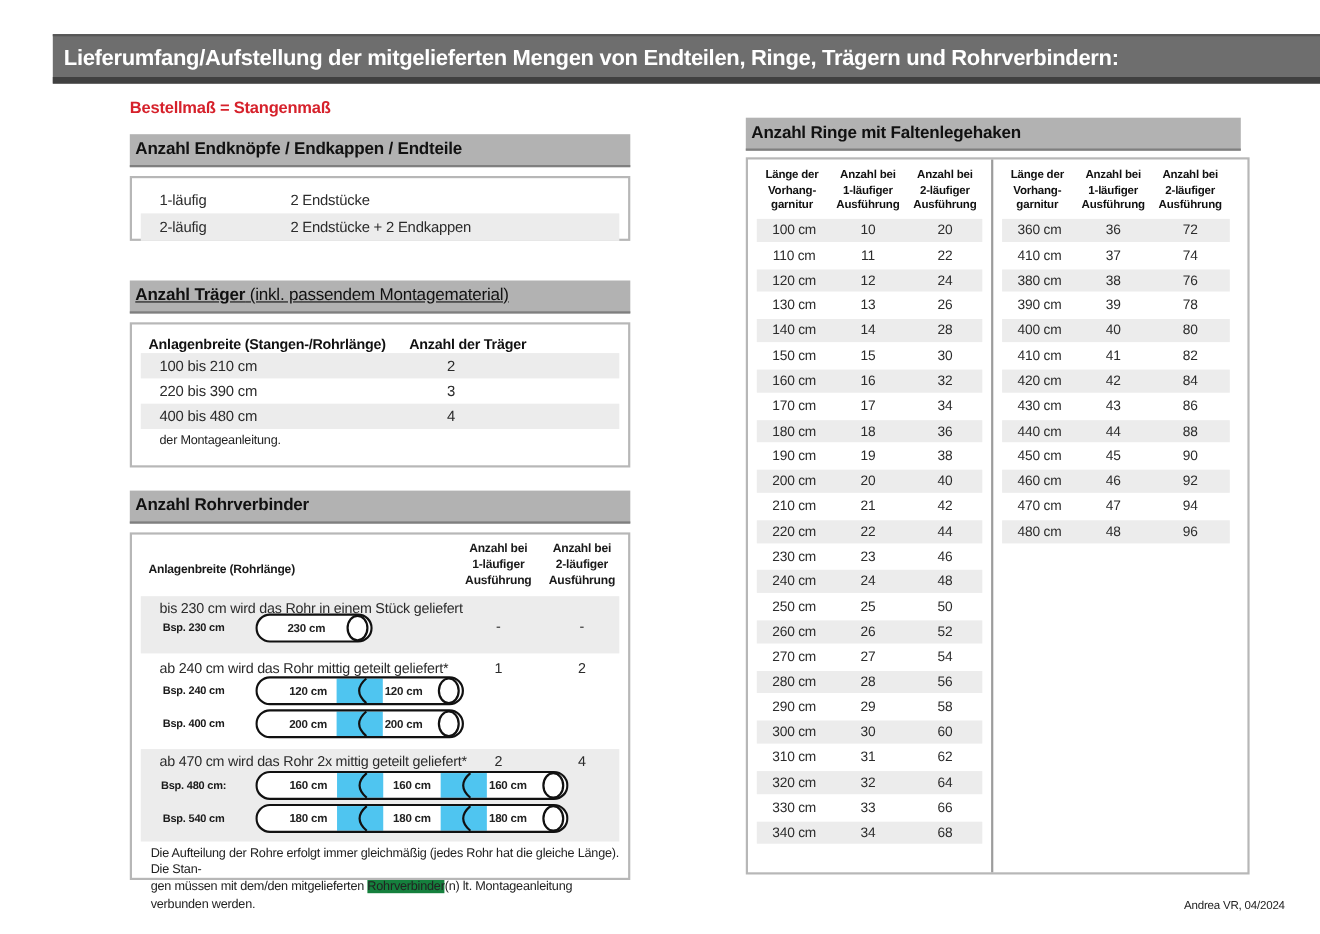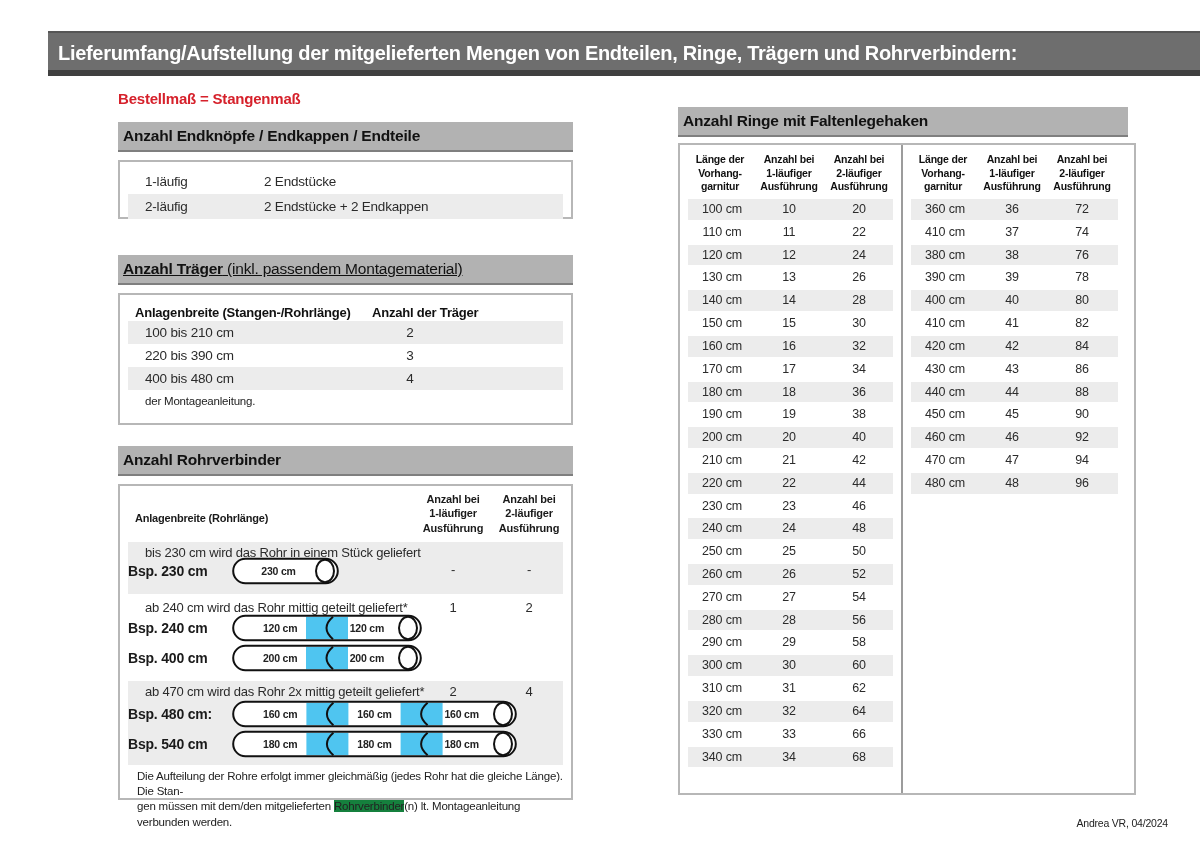--- a/index.html
+++ b/index.html
@@ -61,21 +61,21 @@
   .blk1 { top:56px;  height:52px; }
   .blk2 { top:111px; height:81px; }
   .blk3 { top:195px; height:84px; }
   .blk-text { position:absolute; left:17px; top:3px; font-size:13px; color:#2b2b2b; white-space:nowrap; }
   .blk-v { position:absolute; transform:translateX(-50%); font-size:13px; color:#2b2b2b; }
   .bv1 { left:325px; } .bv2 { left:401px; }
   .blk1 .blk-v { top:20px; } .blk2 .blk-v, .blk3 .blk-v { top:3px; }
   .rods { position:absolute; left:0; right:0; }
   .blk1 .rods { top:14px; } .blk2 .rods { top:16px; } .blk3 .rods { top:18px; }
   .rod-row { display:flex; align-items:center; height:30px; }
-  .bsp { width:104px; text-align:left; padding-right:8px; font-size:14px; font-weight:bold; white-space:nowrap; }
+  .bsp { width:104px; text-align:center; padding-right:8px; font-size:10px; font-weight:bold; white-space:nowrap; }
   .t3-note { position:absolute; left:17px; top:283px; right:8px; font-size:11.5px; line-height:1.32; color:#222; }
   .hl { background:#15803d; }
 
   
   .ringbar { left:678px; top:107px; width:450px; }
   .ringbox { left:678px; top:143px; width:458px; height:652px; }
   .half { position:absolute; top:0; bottom:0; }
   .half-l { left:0; width:221px; }
   .half-r { left:221px; width:225px; border-left:2px solid #9c9c9c; }
   .ring-head { position:absolute; top:8px; transform:translateX(-50%); text-align:center;

